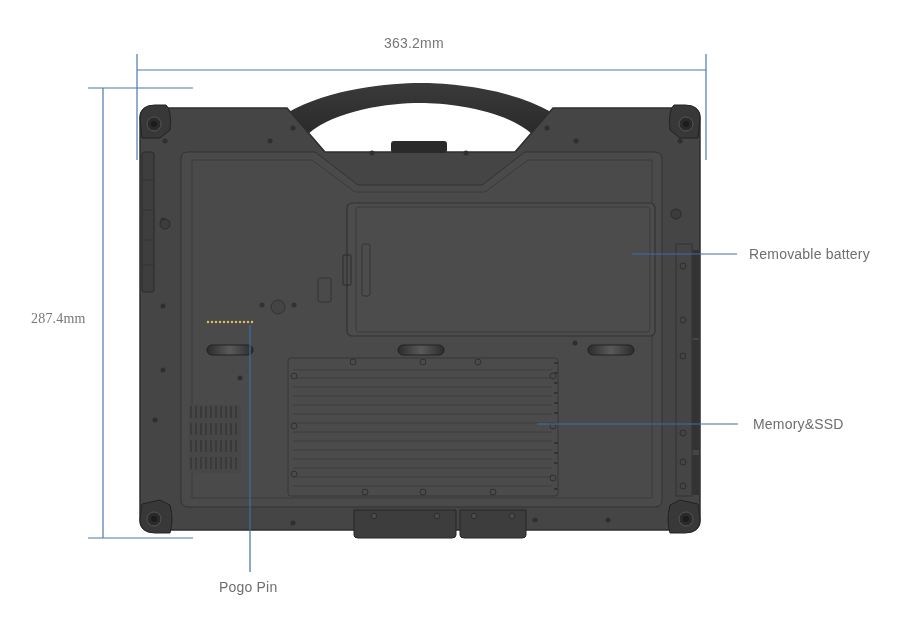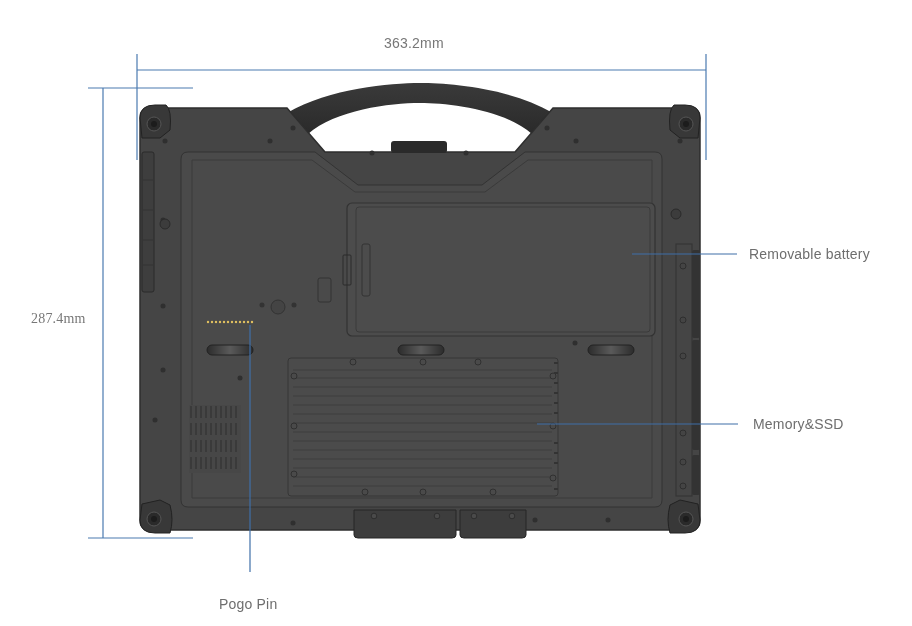--- a/index.html
+++ b/index.html
@@ -261,14 +261,14 @@
       <line x1="632" y1="254" x2="737" y2="254"></line>
       <line x1="537" y1="424" x2="738" y2="424"></line>
       <line x1="250" y1="325" x2="250" y2="572"></line>
     </g>
   </svg>
 
   <div class="lbl dim" style="left:384px;top:35px;">363.2mm</div>
   <div class="lbl dim" style="left:31px;top:311px;font-family:Liberation Serif, serif;">287.4mm</div>
   <div class="lbl" style="left:749px;top:246px;">Removable battery</div>
   <div class="lbl" style="left:753px;top:416px;text-align:center;">Memory&amp;SSD</div>
-  <div class="lbl" style="left:219px;top:596px;">Pogo Pin</div>
+  <div class="lbl" style="left:219px;top:579px;">Pogo Pin</div>
 </div>
 
 </body></html>

